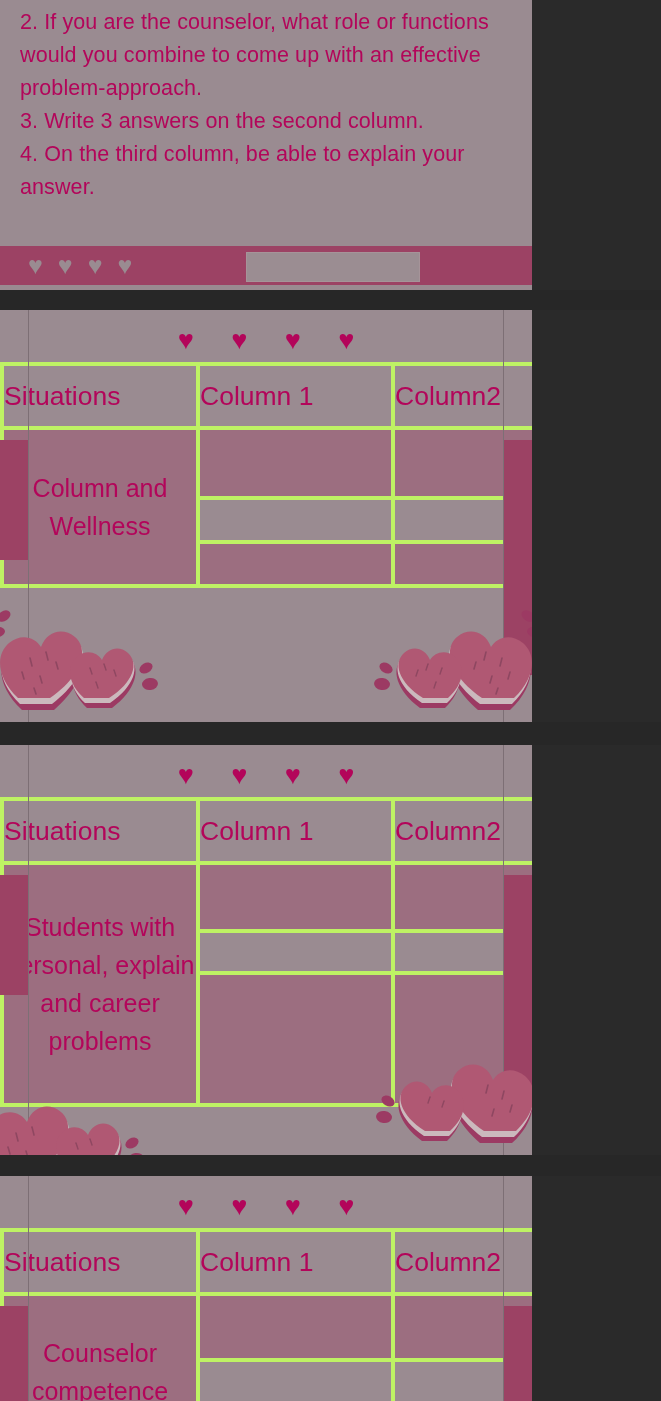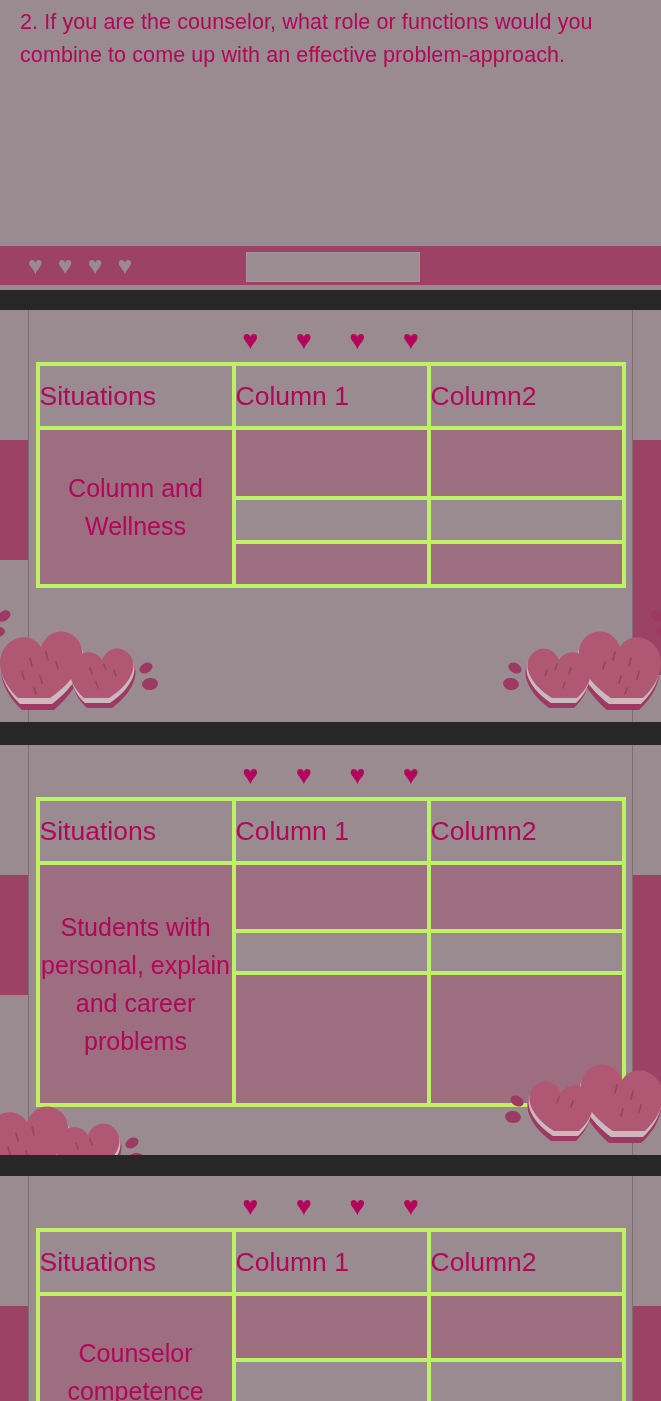--- a/index.html
+++ b/index.html
@@ -11,21 +11,21 @@
     width: 661px;
     height: 1401px;
     overflow: hidden;
     font-family: "Liberation Sans", sans-serif;
     position: relative;
   }
 
   
   .slide {
     position: relative;
-    width: 661px;
+    width: 532px;
     background: #9a8b91;
     overflow: hidden;
   }
   .gap {
     width: 661px;
     background: #272727;
   }
 
   
   .rail {
@@ -151,20 +151,22 @@
   #slide-2       { height: 410px; }
   #gap-3         { height: 21px; }
   #slide-3       { height: 225px; }
 </style>
 </head>
 <body>
 
 <div class="slide" id="slide-intro">
   <div class="intro">
     <p>2. If you are the counselor, what role or functions would you combine to come up with an effective problem-approach.</p>
+    <p>3. Write 3 answers on the second column.</p>
+    <p>4. On the third column, be able to explain your answer.</p>
   </div>
 
   <div class="strip">
     <div class="strip-hearts">
       <span>♥</span>
       <span>♥</span>
       <span>♥</span>
       <span>♥</span>
     </div>
     <div class="strip-box"></div>

